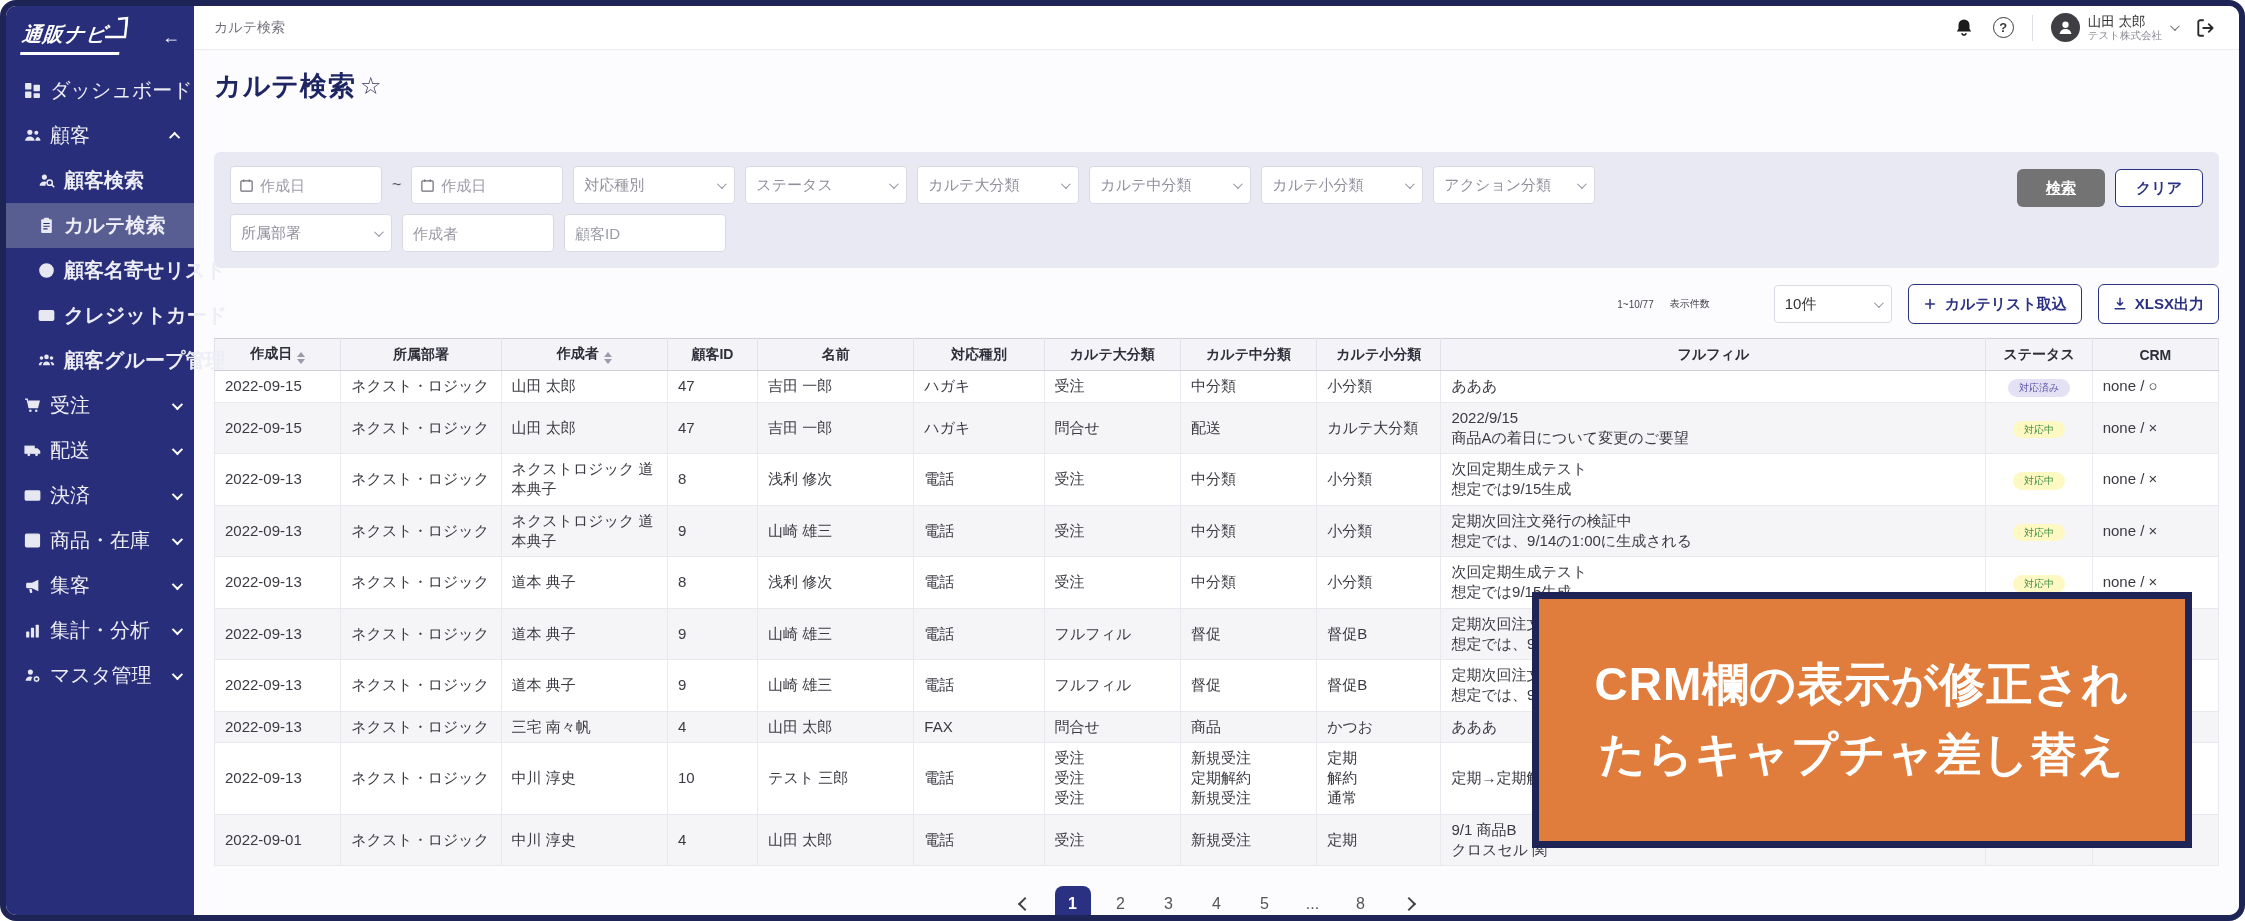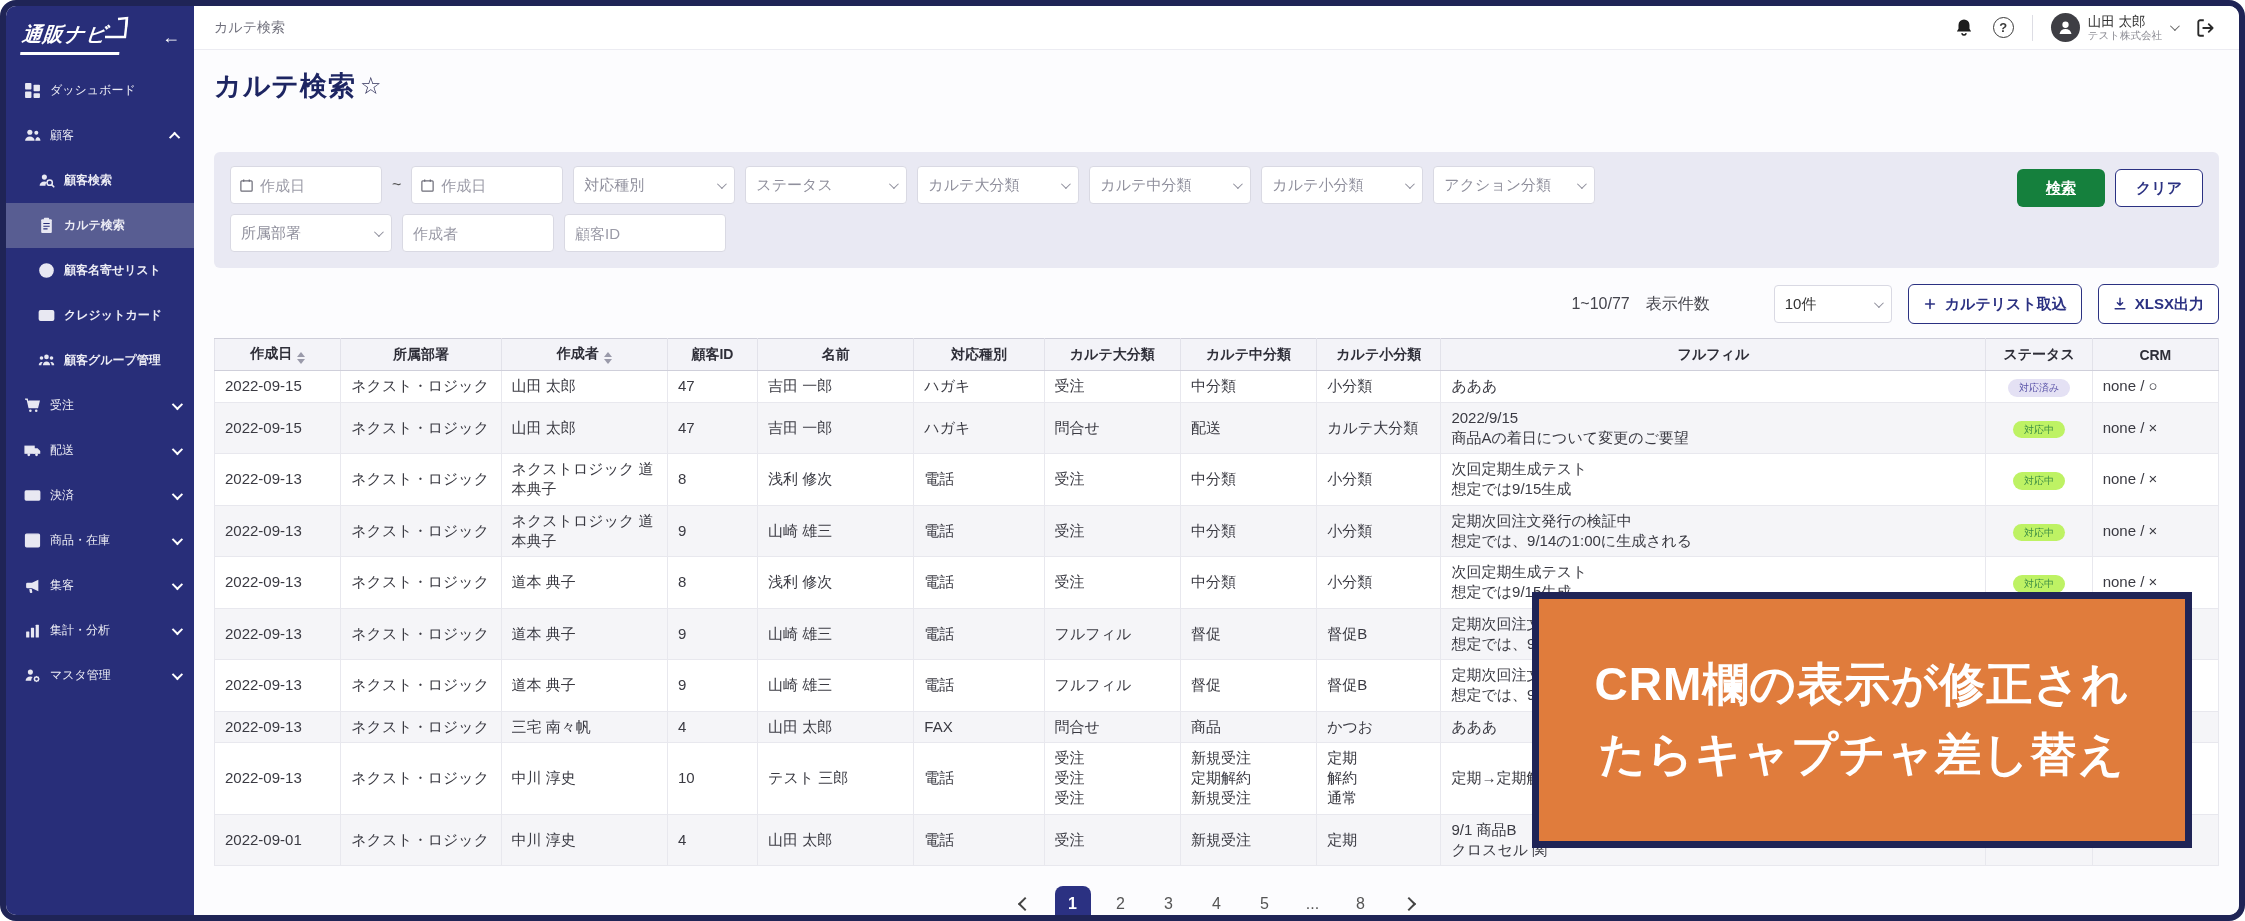--- a/index.html
+++ b/index.html
@@ -24,21 +24,21 @@
   .logo-text {
     font-style: italic; font-weight: 800; font-size: 20px; color: #fff;
     letter-spacing: 1px; display: inline-block; transform: skewX(-6deg);
     border-bottom: 3px solid #fff; padding: 2px 14px 4px 0;
   }
   .logo-arrow { position: absolute; right: -8px; top: -4px; }
   .collapse-btn { margin-left: auto; color: #fff; font-size: 18px; cursor: pointer; }
   .collapse-btn::after { content: "←"; }
   .side-item {
     height: 45px; display: flex; align-items: center; gap: 9px;
-    padding: 0 14px 0 18px; font-size: 12px; color: #EDEDF5; cursor: pointer;
+    padding: 0 14px 0 18px; font-size: 20px; color: #EDEDF5; cursor: pointer;
     white-space: nowrap;
   }
   .side-item .sicon { width: 17px; height: 17px; display: inline-flex; flex: none; color: #E8E8F2; }
   .side-item .sicon svg { width: 100%; height: 100%; fill: currentColor; }
   .side-item.sub { padding-left: 32px; font-weight: bold; }
   .side-item.active { background: #585D92; }
   .chev { margin-left: auto; width: 8px; height: 8px; border-right: 2px solid #fff; border-bottom: 2px solid #fff; flex: none; }
   .chev.down { transform: rotate(45deg) translateY(-2px); }
   .chev.up   { transform: rotate(-135deg) translateY(-2px); }
 
@@ -90,31 +90,31 @@
   .date-box { width: 152px; display: flex; align-items: center; gap: 6px; padding: 0 8px; }
   .date-box svg { width: 15px; height: 15px; color: #6d6d78; flex: none; }
   .date-box input { border: none; outline: none; width: 100%; font-size: 15px; font-family: inherit; color: #333; }
   .inp { width: 152px; padding: 0 10px; outline: none; color: #333; font-family: inherit; }
   input::placeholder { color: #9A9AA6; }
   .selectbox { width: 162px; display: flex; align-items: center; justify-content: space-between; padding: 0 10px; cursor: pointer; }
   .selectbox .ph { color: #8F8F9C; }
   .selectbox .caret { width: 7px; height: 7px; border-right: 1.7px solid #8F8F9C; border-bottom: 1.7px solid #8F8F9C; transform: rotate(45deg) translateY(-2px); }
   .panel-btns { position: absolute; top: 17px; right: 16px; display: flex; gap: 10px; }
   .btn-primary {
-    min-width: 88px; height: 38px; background: #15803d; color: #fff; border: none;
+    min-width: 88px; height: 38px; background: #737373; color: #fff; border: none;
     border-radius: 6px; font-size: 15px; font-weight: 600; cursor: pointer; font-family: inherit; text-decoration: underline;
   }
   .btn-outline {
     min-width: 88px; height: 38px; background: #fff; color: #2B3182;
     border: 1.5px solid #2B3182; border-radius: 6px; font-size: 15px; font-weight: 600; cursor: pointer; font-family: inherit;
   }
 
   
   .list-toolbar { margin-top: 16px; display: flex; justify-content: flex-end; align-items: center; gap: 16px; }
-  .range-text, .pp-label { font-size: 16px; color: #44444c; }
+  .range-text, .pp-label { font-size: 10px; color: #44444c; }
   .pp-select { width: 118px; margin-left: 48px; }
   .pp-select .ph { color: #333; }
   .btn-blue-outline {
     height: 40px; background: #fff; border: 1.5px solid #2B3182; color: #2B3182;
     border-radius: 6px; padding: 0 14px; font-size: 15px; font-weight: 600;
     display: inline-flex; align-items: center; gap: 8px; cursor: pointer; font-family: inherit;
   }
   .btn-blue-outline svg { width: 14px; height: 14px; }
 
   
@@ -128,21 +128,21 @@
     vertical-align: middle; white-space: pre-line; line-height: 1.35;
   }
   table.karte tbody tr:nth-child(even) { background: #F5F5F8; }
   td.c-status { text-align: center; }
   .sort-ic { display: inline-flex; flex-direction: column; gap: 2px; margin-left: 5px; vertical-align: 1px; }
   .sort-ic i { display: block; width: 0; height: 0; border-left: 4px solid transparent; border-right: 4px solid transparent; }
   .sort-ic .t-up { border-bottom: 5px solid #9A9AAA; }
   .sort-ic .t-dn { border-top: 5px solid #9A9AAA; }
   .badge { display: inline-block; padding: 2px 11px; border-radius: 12px; font-size: 10px; white-space: nowrap; }
   .badge-done   { background: #E4E1F4; color: #5C55A9; }
-  .badge-active { background: #bef264; color: #3F8F44; }
+  .badge-active { background: #fef9c3; color: #3F8F44; }
   .w1{width:6.3%}.w2{width:8.0%}.w3{width:8.3%}.w4{width:4.5%}.w5{width:7.8%}.w6{width:6.5%}
   .w7{width:6.8%}.w8{width:6.8%}.w9{width:6.2%}.w10{width:27.2%}.w11{width:5.3%}.w12{width:6.3%}
 
   
   .pagination { margin-top: 20px; display: flex; justify-content: center; align-items: center; gap: 12px; }
   .page-btn {
     min-width: 36px; height: 36px; display: flex; align-items: center; justify-content: center;
     font-size: 16px; color: #555; border-radius: 8px; cursor: pointer; padding: 0 6px;
   }
   .page-btn.active { background: #2B3182; color: #fff; font-weight: 700; }

